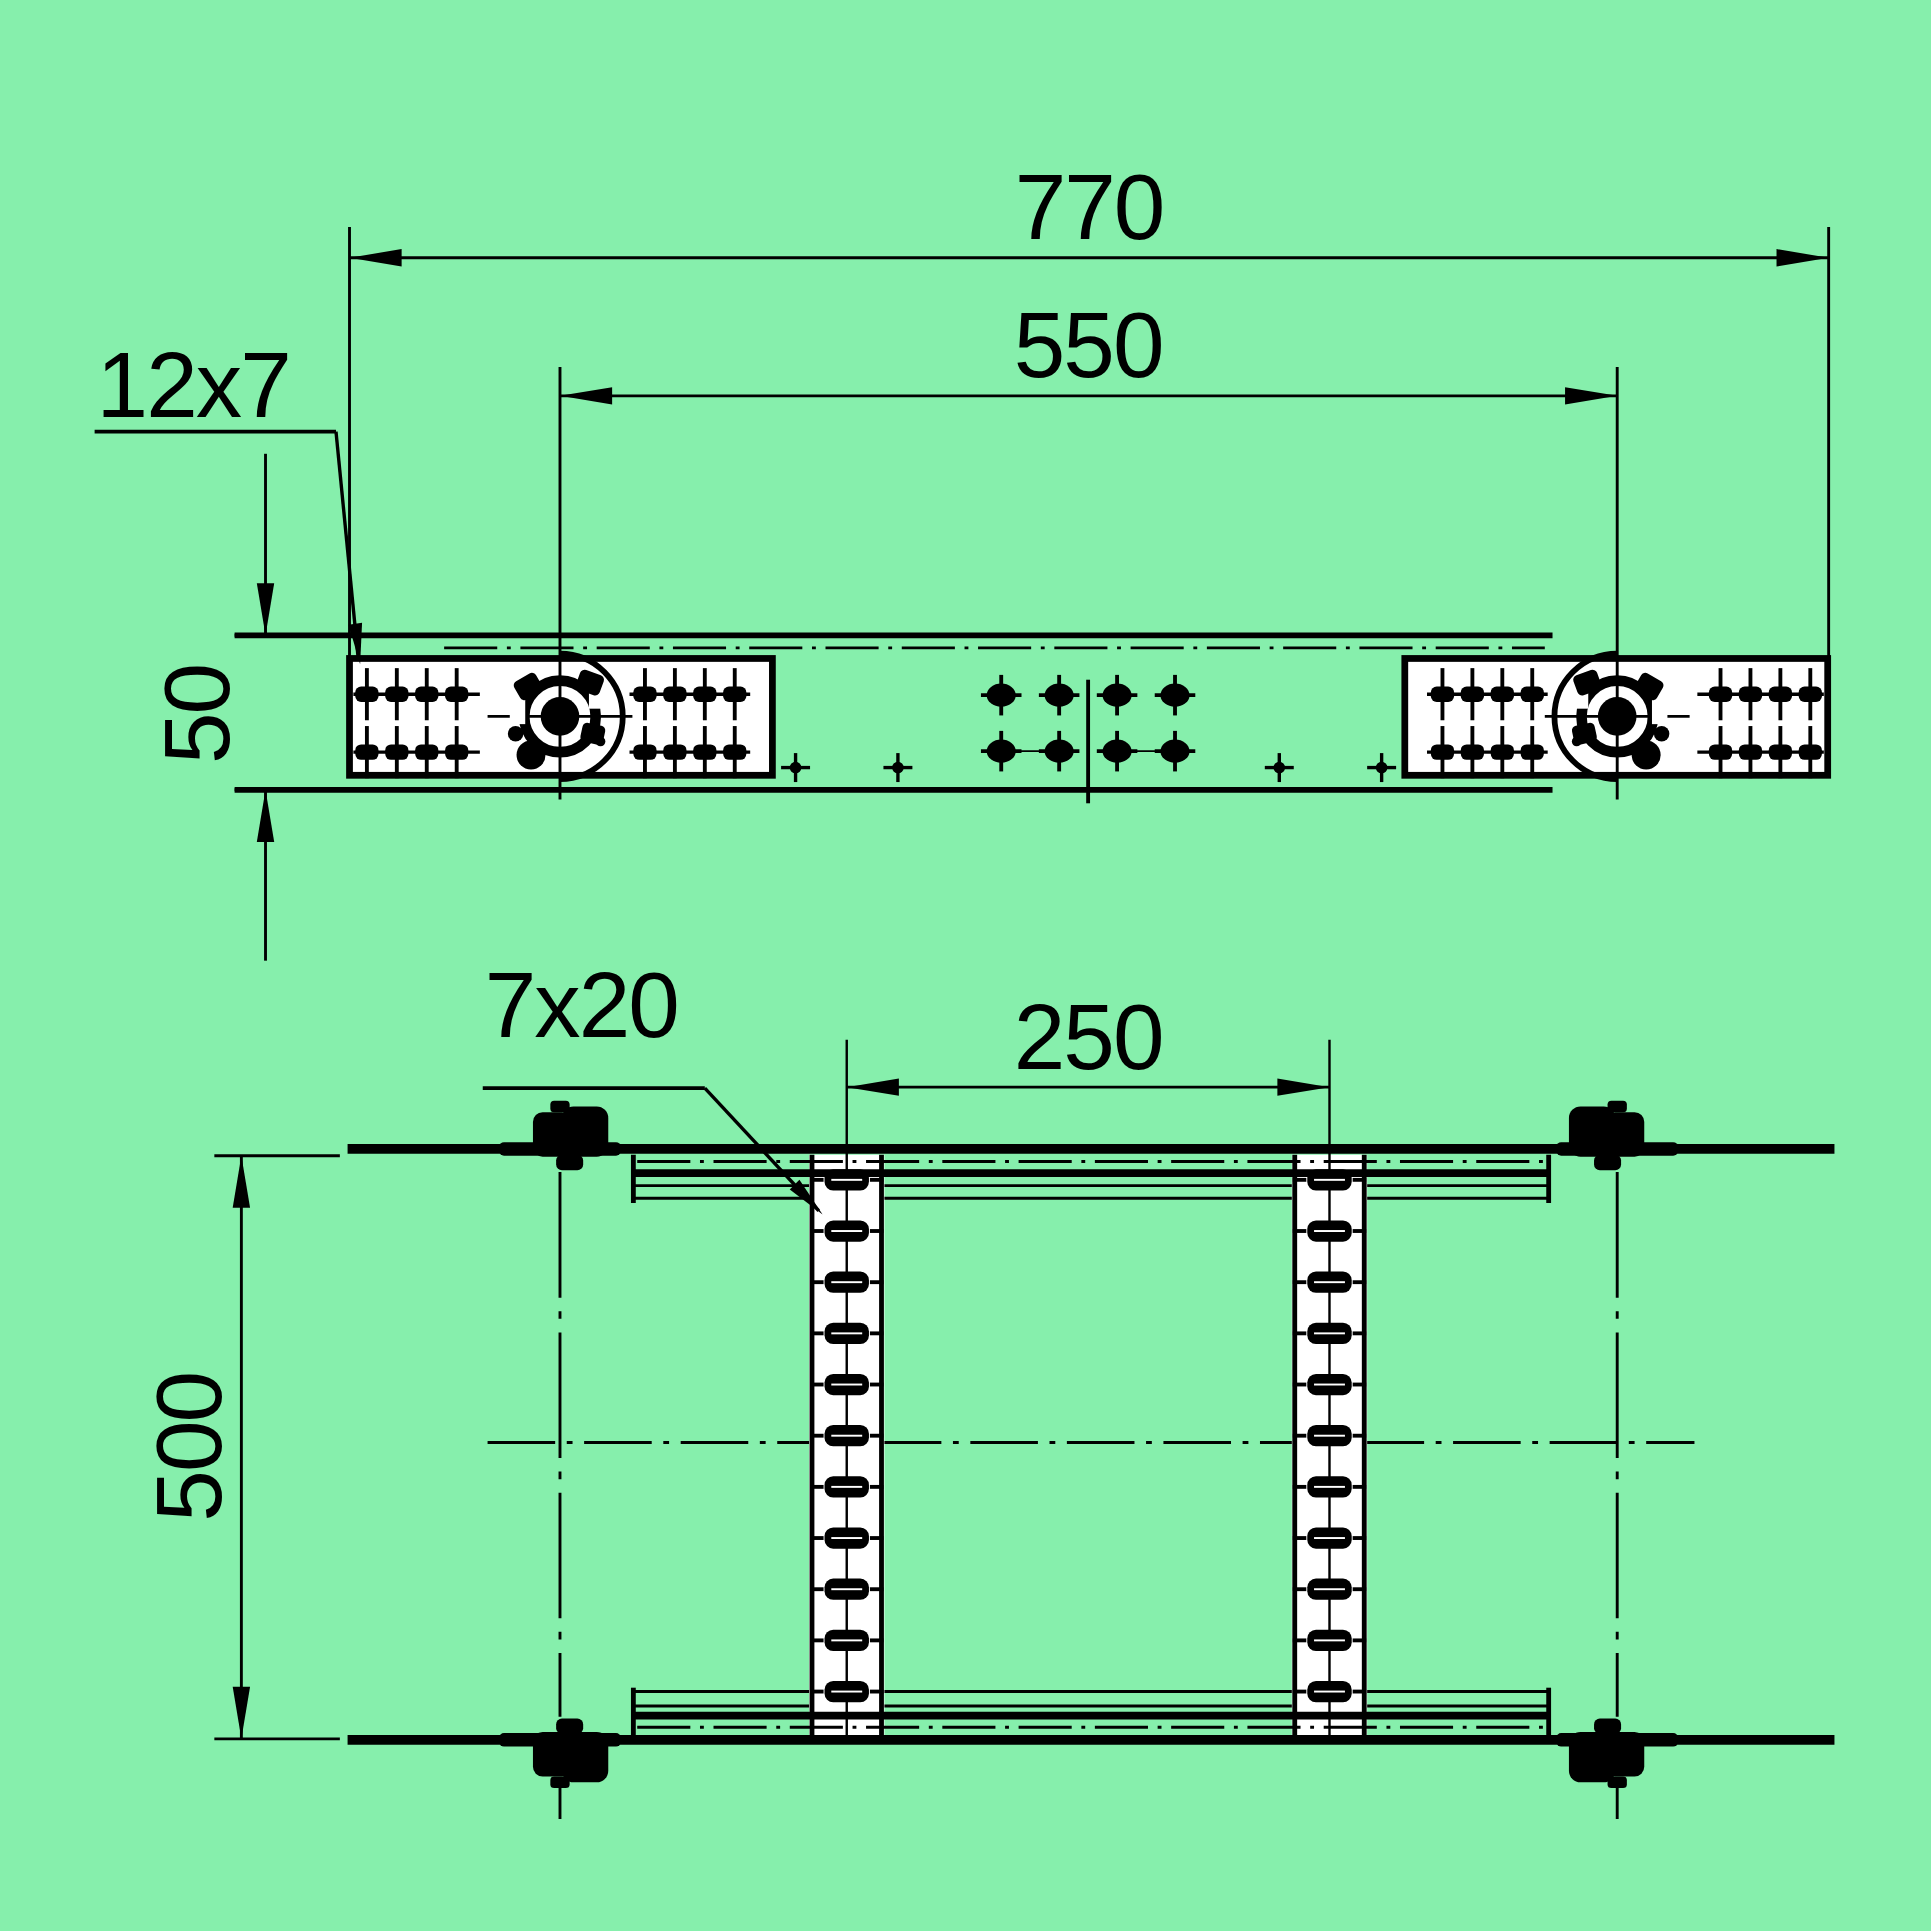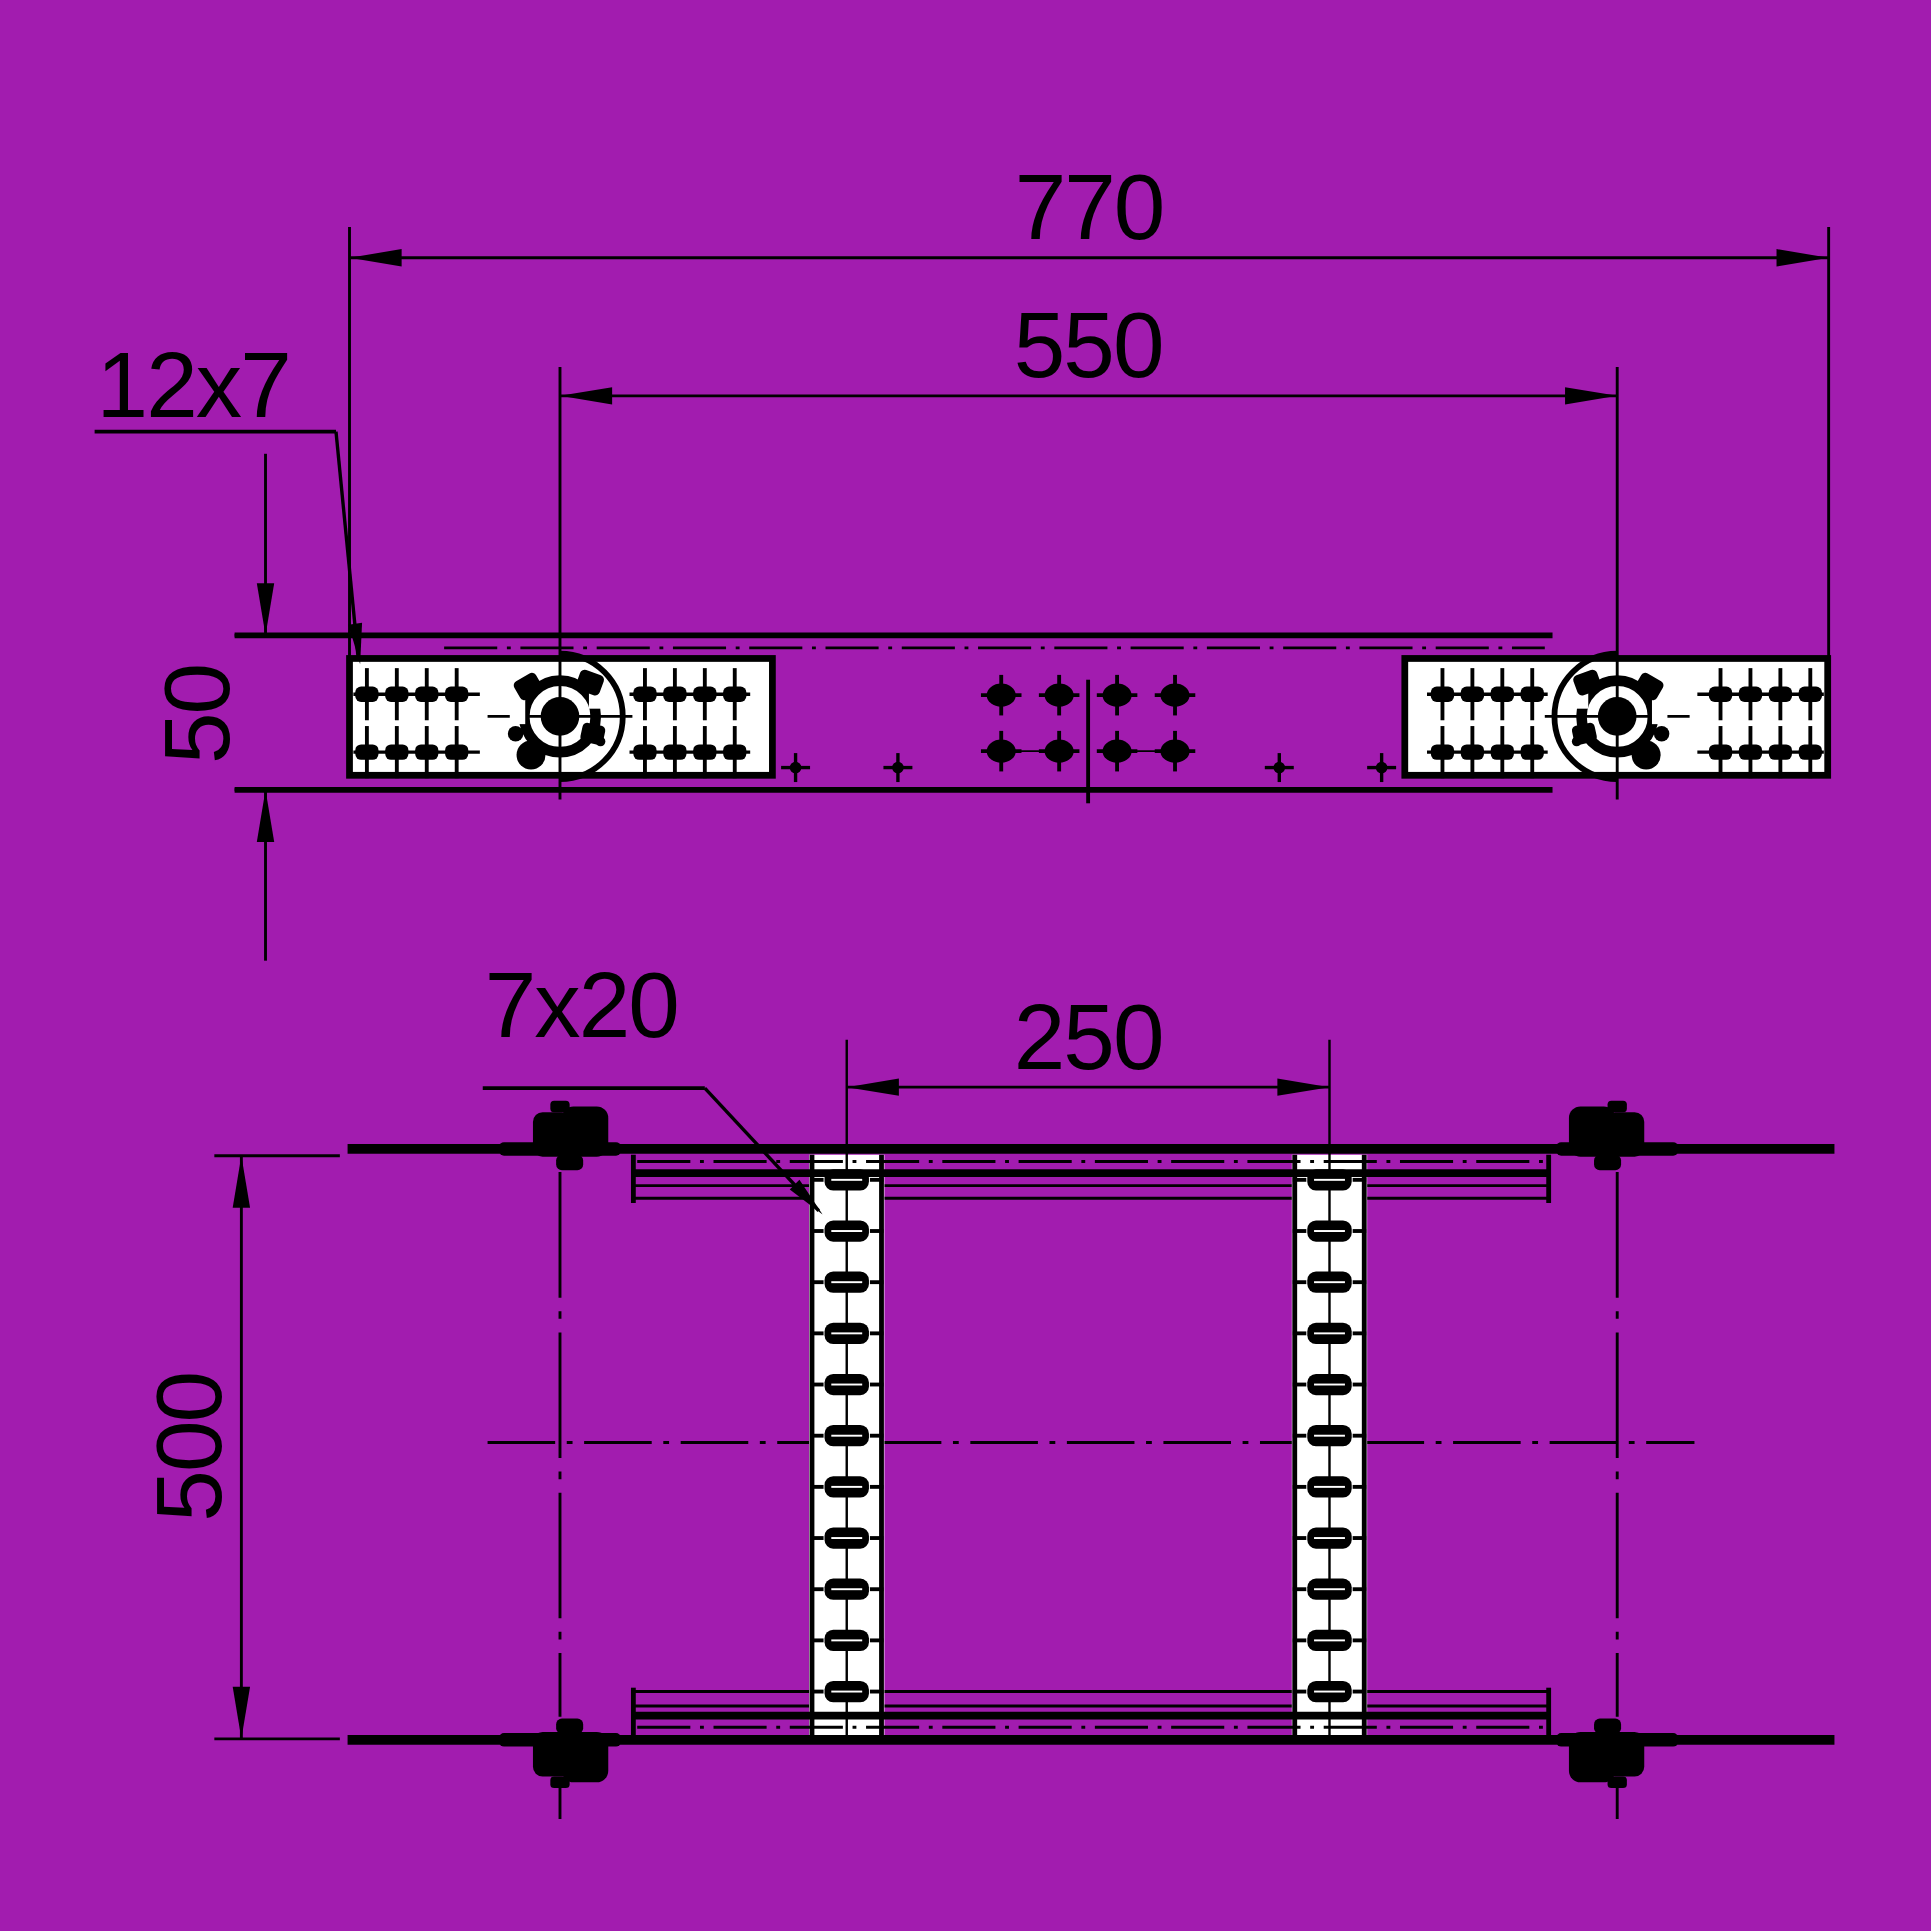--- a/index.html
+++ b/index.html
@@ -1,16 +1,16 @@
 <!DOCTYPE html>
 <html><head>
 <meta charset="utf-8">
 <style>
   html,body{margin:0;padding:0;background:#ffffff;}
-  .sheet{width:1931px;height:1931px;background:#a21caf;position:relative;overflow:hidden;}
+  .sheet{width:1931px;height:1931px;background:#86efac;position:relative;overflow:hidden;}
   svg{display:block;}
   .dim{font-family:"Liberation Sans", sans-serif;font-size:96px;fill:#000;letter-spacing:-2px;}
   .ln{stroke:#000;fill:none;}
   .fillb{fill:#000;stroke:none;}
   .fillw{fill:#fff;stroke:none;}
 </style>
 </head>
 <body>
 
 <div class="sheet">

